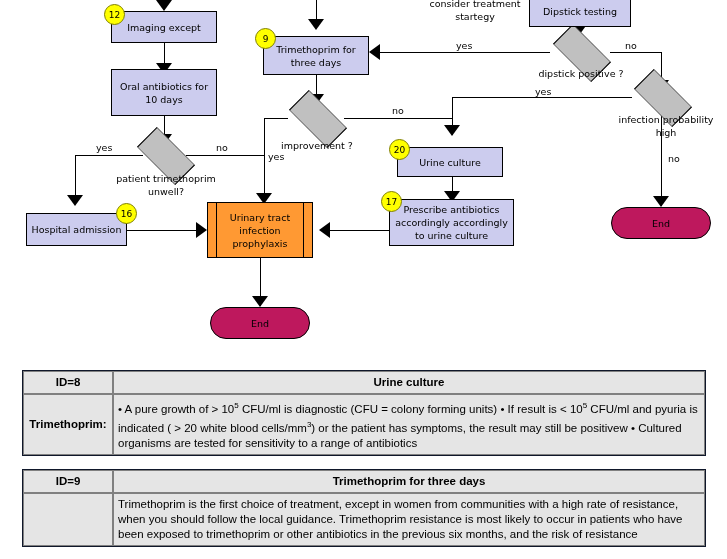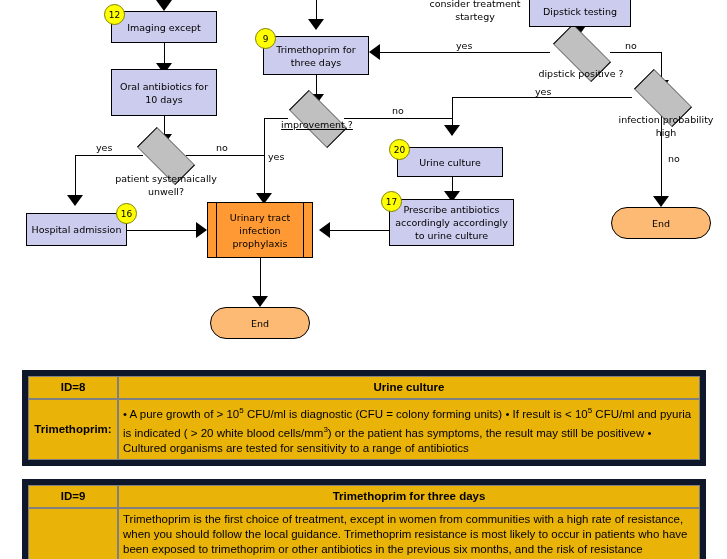--- a/index.html
+++ b/index.html
@@ -50,21 +50,21 @@
     width: 1px;
     background: #000000;
   }
   .subprocess .bar-l { left: 8px; }
   .subprocess .bar-r { right: 8px; }
   .subprocess .sp-text {
     padding: 0 11px;
   }
 
   .terminator {
-    background: #fdba74;
+    background: #be185d;
     border: 1px solid #000000;
     border-radius: 22px;
   }
 
   .diamond {
     position: absolute;
     background: #c0c0c0;
     border: 1px solid #000000;
     transform: rotate(45deg) scaleY(0.52);
     z-index: 5;
@@ -131,22 +131,22 @@
     position: absolute;
     left: 0;
     top: 370px;
     width: 727px;
   }
   table.info {
     border-collapse: separate;
     border-spacing: 0;
     margin: 0 0 0 22px;
     width: 684px;
-    border: 6px solid #0f172a;
-    background: #eab308;
+    border: 1px solid #0f172a;
+    background: #e5e5e5;
     font-family: "Liberation Sans", sans-serif;
   }
   table.info td {
     border: 1px solid #808080;
     padding: 3px 4px;
     font-size: 11.5px;
     line-height: 15px;
     color: #000000;
     vertical-align: middle;
   }
@@ -299,26 +299,26 @@
     <span>End</span>
   </div>
 
   <div class="node terminator" style="left:611px; top:207px; width:100px; height:32px;">
     <span>End</span>
   </div>
 
   <div class="lbl" style="left:96px; top:141px;">yes</div>
   <div class="lbl" style="left:216px; top:141px;">no</div>
 
-  <div class="lbl center" style="left:108px; top:172px; width:116px;">patient systemaically</div>
+  <div class="lbl center" style="left:108px; top:172px; width:116px;">patient trimethoprim</div>
   <div class="lbl center" style="left:108px; top:185px; width:116px;">unwell?</div>
 
   <div class="lbl" style="left:268px; top:150px;">yes</div>
   <div class="lbl" style="left:392px; top:104px;">no</div>
-  <div class="lbl center" style="left:258px; top:118px; width:118px;text-decoration:underline;">improvement ?</div>
+  <div class="lbl center" style="left:258px; top:139px; width:118px;">improvement ?</div>
 
   <div class="lbl" style="left:456px; top:39px;">yes</div>
   <div class="lbl" style="left:625px; top:39px;">no</div>
   <div class="lbl center" style="left:516px; top:67px; width:130px;">dipstick positive ?</div>
 
   <div class="lbl" style="left:535px; top:85px;">yes</div>
   <div class="lbl" style="left:668px; top:152px;">no</div>
   <div class="lbl center" style="left:601px; top:113px; width:130px;">infection probability</div>
   <div class="lbl center" style="left:601px; top:126px; width:130px;">high</div>
 

